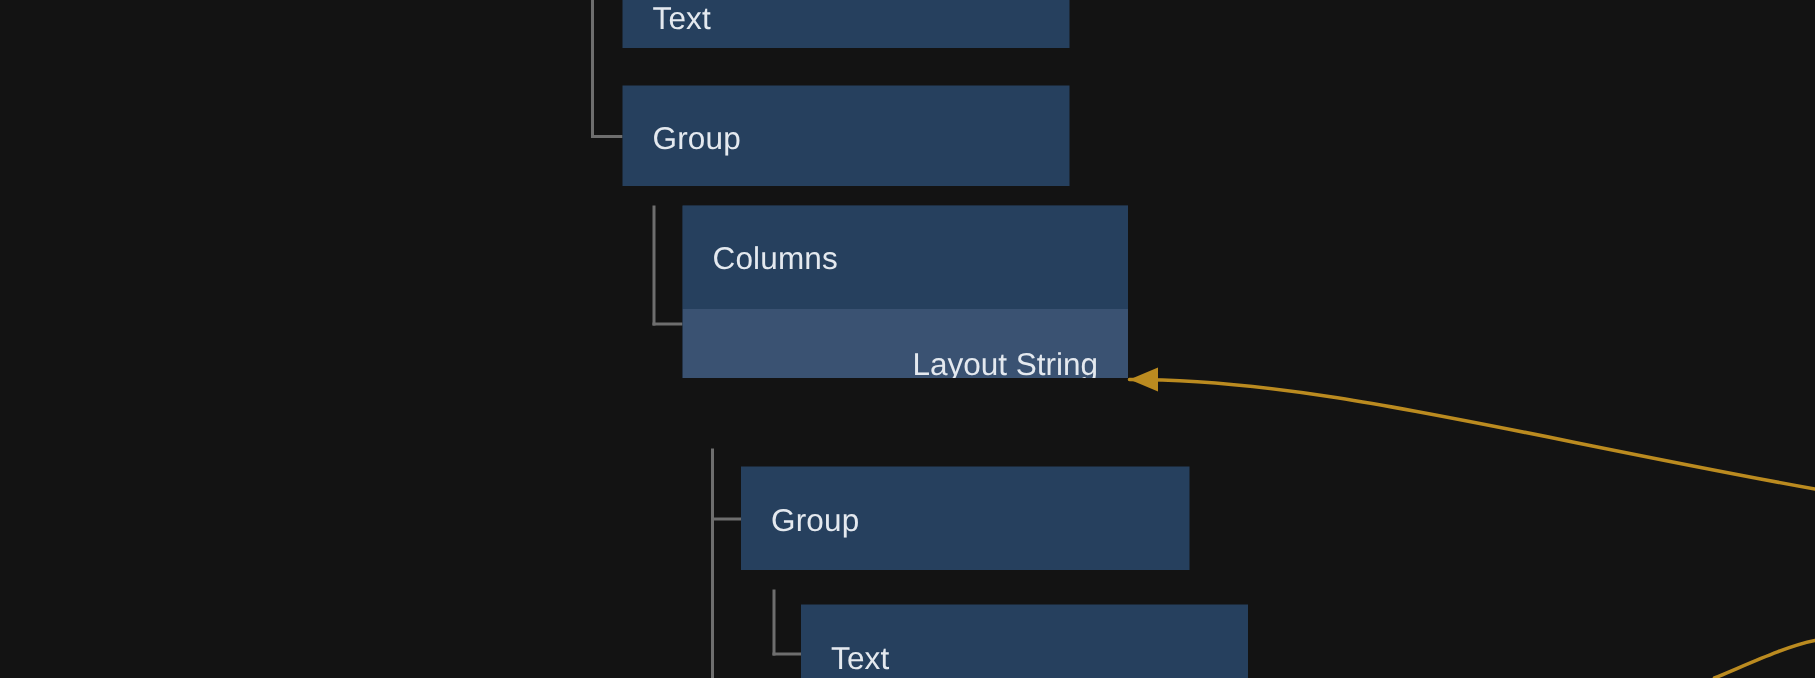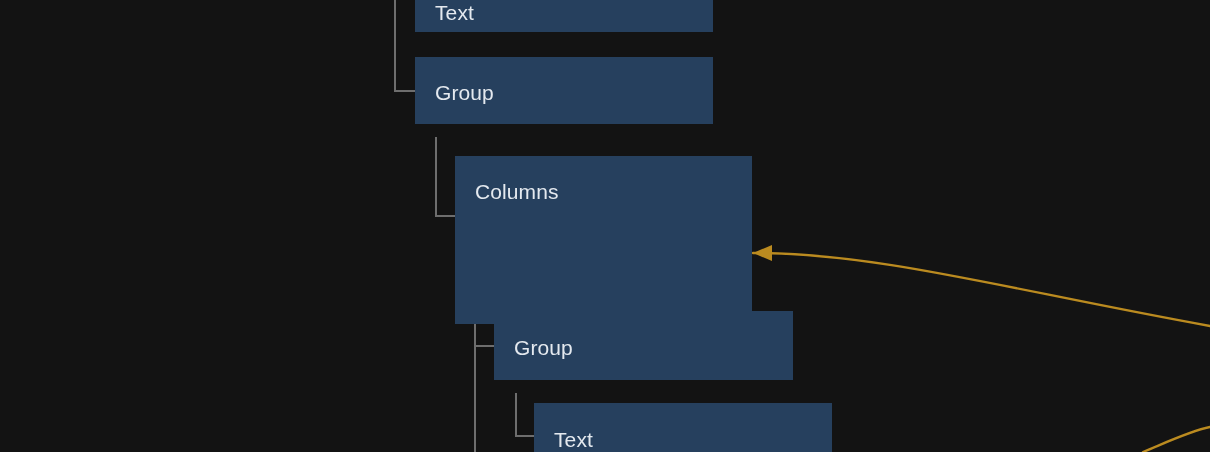--- a/index.html
+++ b/index.html
@@ -93,23 +93,26 @@
       <div class="connector conn-h" style="left: 515px; top: 435px; width: 19px; height: 2px; background: rgb(110, 110, 110);"></div>
     </div>
 
   <div id="node-layer">
       <div class="node" style="left: 415px; top: -42px; width: 298px; height: 74px; background: rgb(38, 64, 94);">
         <div class="node-label" style="top: 44px; color: rgb(228, 233, 239);">Text</div>
       </div>
       <div class="node" style="left: 415px; top: 57px; width: 298px; height: 67px; background: rgb(38, 64, 94);">
         <div class="node-label" style="top: 25px; color: rgb(228, 233, 239);">Group</div>
       </div>
-      <div class="node" style="left: 455px; top: 156px; width: 297px; height: 168px; background: rgb(38, 64, 94);">
+      <div class="node" style="left: 455px; top: 137px; width: 297px; height: 115px; background: rgb(38, 64, 94);">
         <div class="node-header" style="height: 69px; background: rgb(38, 64, 94);"></div>
         <div class="node-label" style="top: 25px; color: rgb(228, 233, 239);">Columns</div>
+        <div class="prop-row" style="top: 69px; height: 72px; background: rgb(58, 82, 114);">
+          <div class="prop-label" style="top: 27px; color: rgb(228, 233, 239);">Layout String</div>
+        </div>
       </div>
       <div class="node" style="left: 494px; top: 311px; width: 299px; height: 69px; background: rgb(38, 64, 94);">
         <div class="node-label" style="top: 26px; color: rgb(228, 233, 239);">Group</div>
       </div>
       <div class="node" style="left: 534px; top: 403px; width: 298px; height: 74px; background: rgb(38, 64, 94);">
         <div class="node-label" style="top: 26px; color: rgb(228, 233, 239);">Text</div>
       </div>
     </div>
 
 </div>

